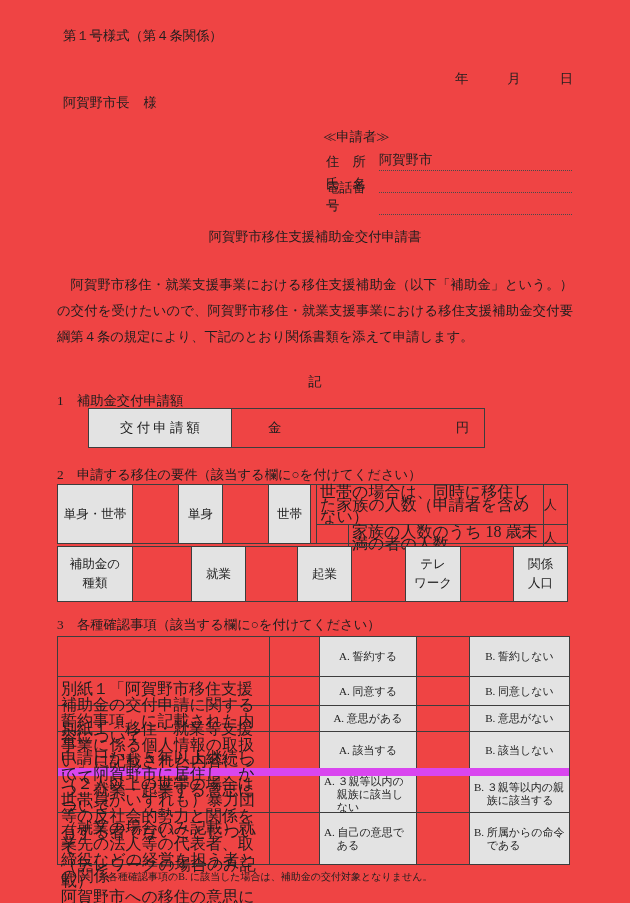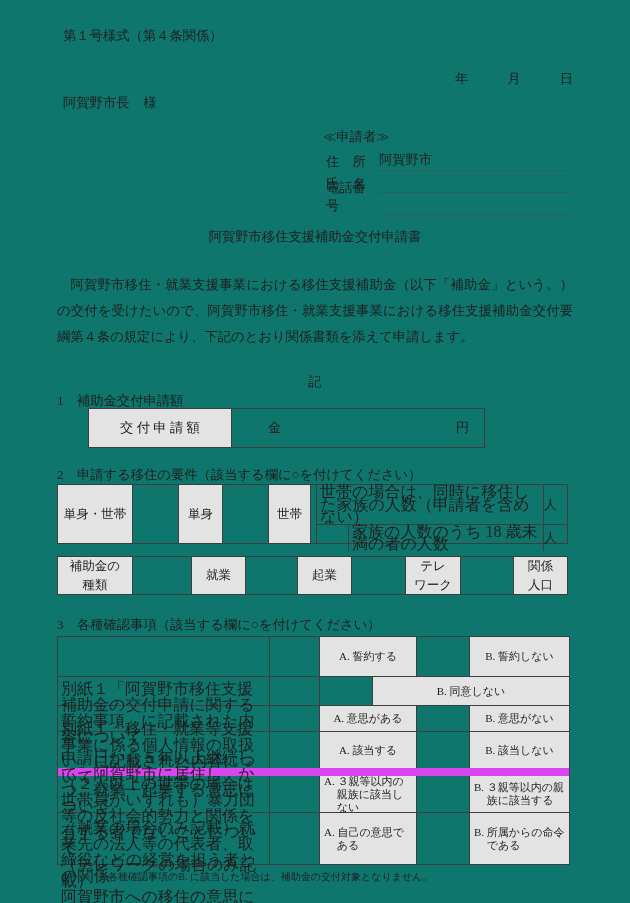--- a/index.html
+++ b/index.html
@@ -1,18 +1,18 @@
 <!DOCTYPE html>
 <html><head>
 <meta charset="utf-8">
 <style>
   html,body { margin:0; padding:0; background:#888; }
   .page {
     position:relative; width:630px; height:903px; margin:0 auto;
-    background:#0f766e; color:#1e1e1e;
+    background:#ef4444; color:#1e1e1e;
     font-family:"Liberation Serif","DejaVu Serif",serif;
     font-size:13.3px; line-height:1.35;
     overflow:hidden;
   }
   .abs { position:absolute; }
 
   
   .form-number { left:63px; top:27px; }
   .date-line { left:455px; top:70px; width:118px; display:flex; justify-content:space-between; }
   .addressee { left:63px; top:94px; }
@@ -38,21 +38,21 @@
   .bl { border-left:1px solid #3d3d3d; }
   .bt { border-top:1px solid #3d3d3d; }
 
   
   .t1 { left:88px; top:408px; width:397px; height:40px; border:1.5px solid #3d3d3d; display:flex; box-sizing:border-box; }
   .t1-label { flex:0 0 142px; display:flex; align-items:center; justify-content:center; }
   .t1-value { flex:1; display:flex; align-items:center; justify-content:space-between; padding:0 15px 0 36px; }
 
   
   .t2a { left:57px; top:484px; width:511px; height:60px; border:1.5px solid #3d3d3d; display:flex; box-sizing:border-box; }
-  .t2b { left:57px; top:546px; width:511px; height:39px; border:1.5px solid #3d3d3d; display:flex; box-sizing:border-box;margin-top:10px; }
+  .t2b { left:57px; top:546px; width:511px; height:56px; border:1.5px solid #3d3d3d; display:flex; box-sizing:border-box; }
   .c { display:flex; align-items:center; justify-content:center; text-align:center; box-sizing:border-box; font-size:12.5px; line-height:19px; }
   .preline { white-space:pre-line; }
   .w74{flex:0 0 74px}.w59{flex:0 0 59px}.w54{flex:0 0 54px}.w52{flex:0 0 52px}
   .w55{flex:0 0 55px}.w53{flex:0 0 53px}.w46{flex:0 0 46px}.w44{flex:0 0 44px}
   .w42{flex:0 0 42px}.w6{flex:0 0 6px}.w31{flex:0 0 31px}
   .grow{flex:1}
   .t2-block { flex:1; display:flex; flex-direction:column; }
   .t2-row { display:flex; }
   .t2-row.ra { flex:0 0 26px; }
   .t2-row.rb { flex:1; }
@@ -176,20 +176,23 @@
           <span class="opt-inner">A. 誓約する</span>
         </div>
       <div class="t3m2 bl"></div>
       <div class="t3b opt gray bl">
           <span class="opt-inner">B. 誓約しない</span>
         </div>
     </div>
     <div class="t3-row r29">
       <div class="t3q">別紙１「移住・就業等支援事業に係る個人情報の取扱い」に記載された内容について</div>
       <div class="t3m bl"></div>
+      <div class="t3a opt gray bl">
+          <span class="opt-inner">A. 同意する</span>
+        </div>
       <div class="t3m2 bl"></div>
       <div class="t3b opt gray bl">
           <span class="opt-inner">B. 同意しない</span>
         </div>
     </div>
     <div class="t3-row r26">
       <div class="t3q">申請日から５年以上継続して、阿賀野市に居住し、かつ、就業・起業する意志について</div>
       <div class="t3m bl"></div>
       <div class="t3a opt gray bl">
           <span class="opt-inner">A. 意思がある</span>

